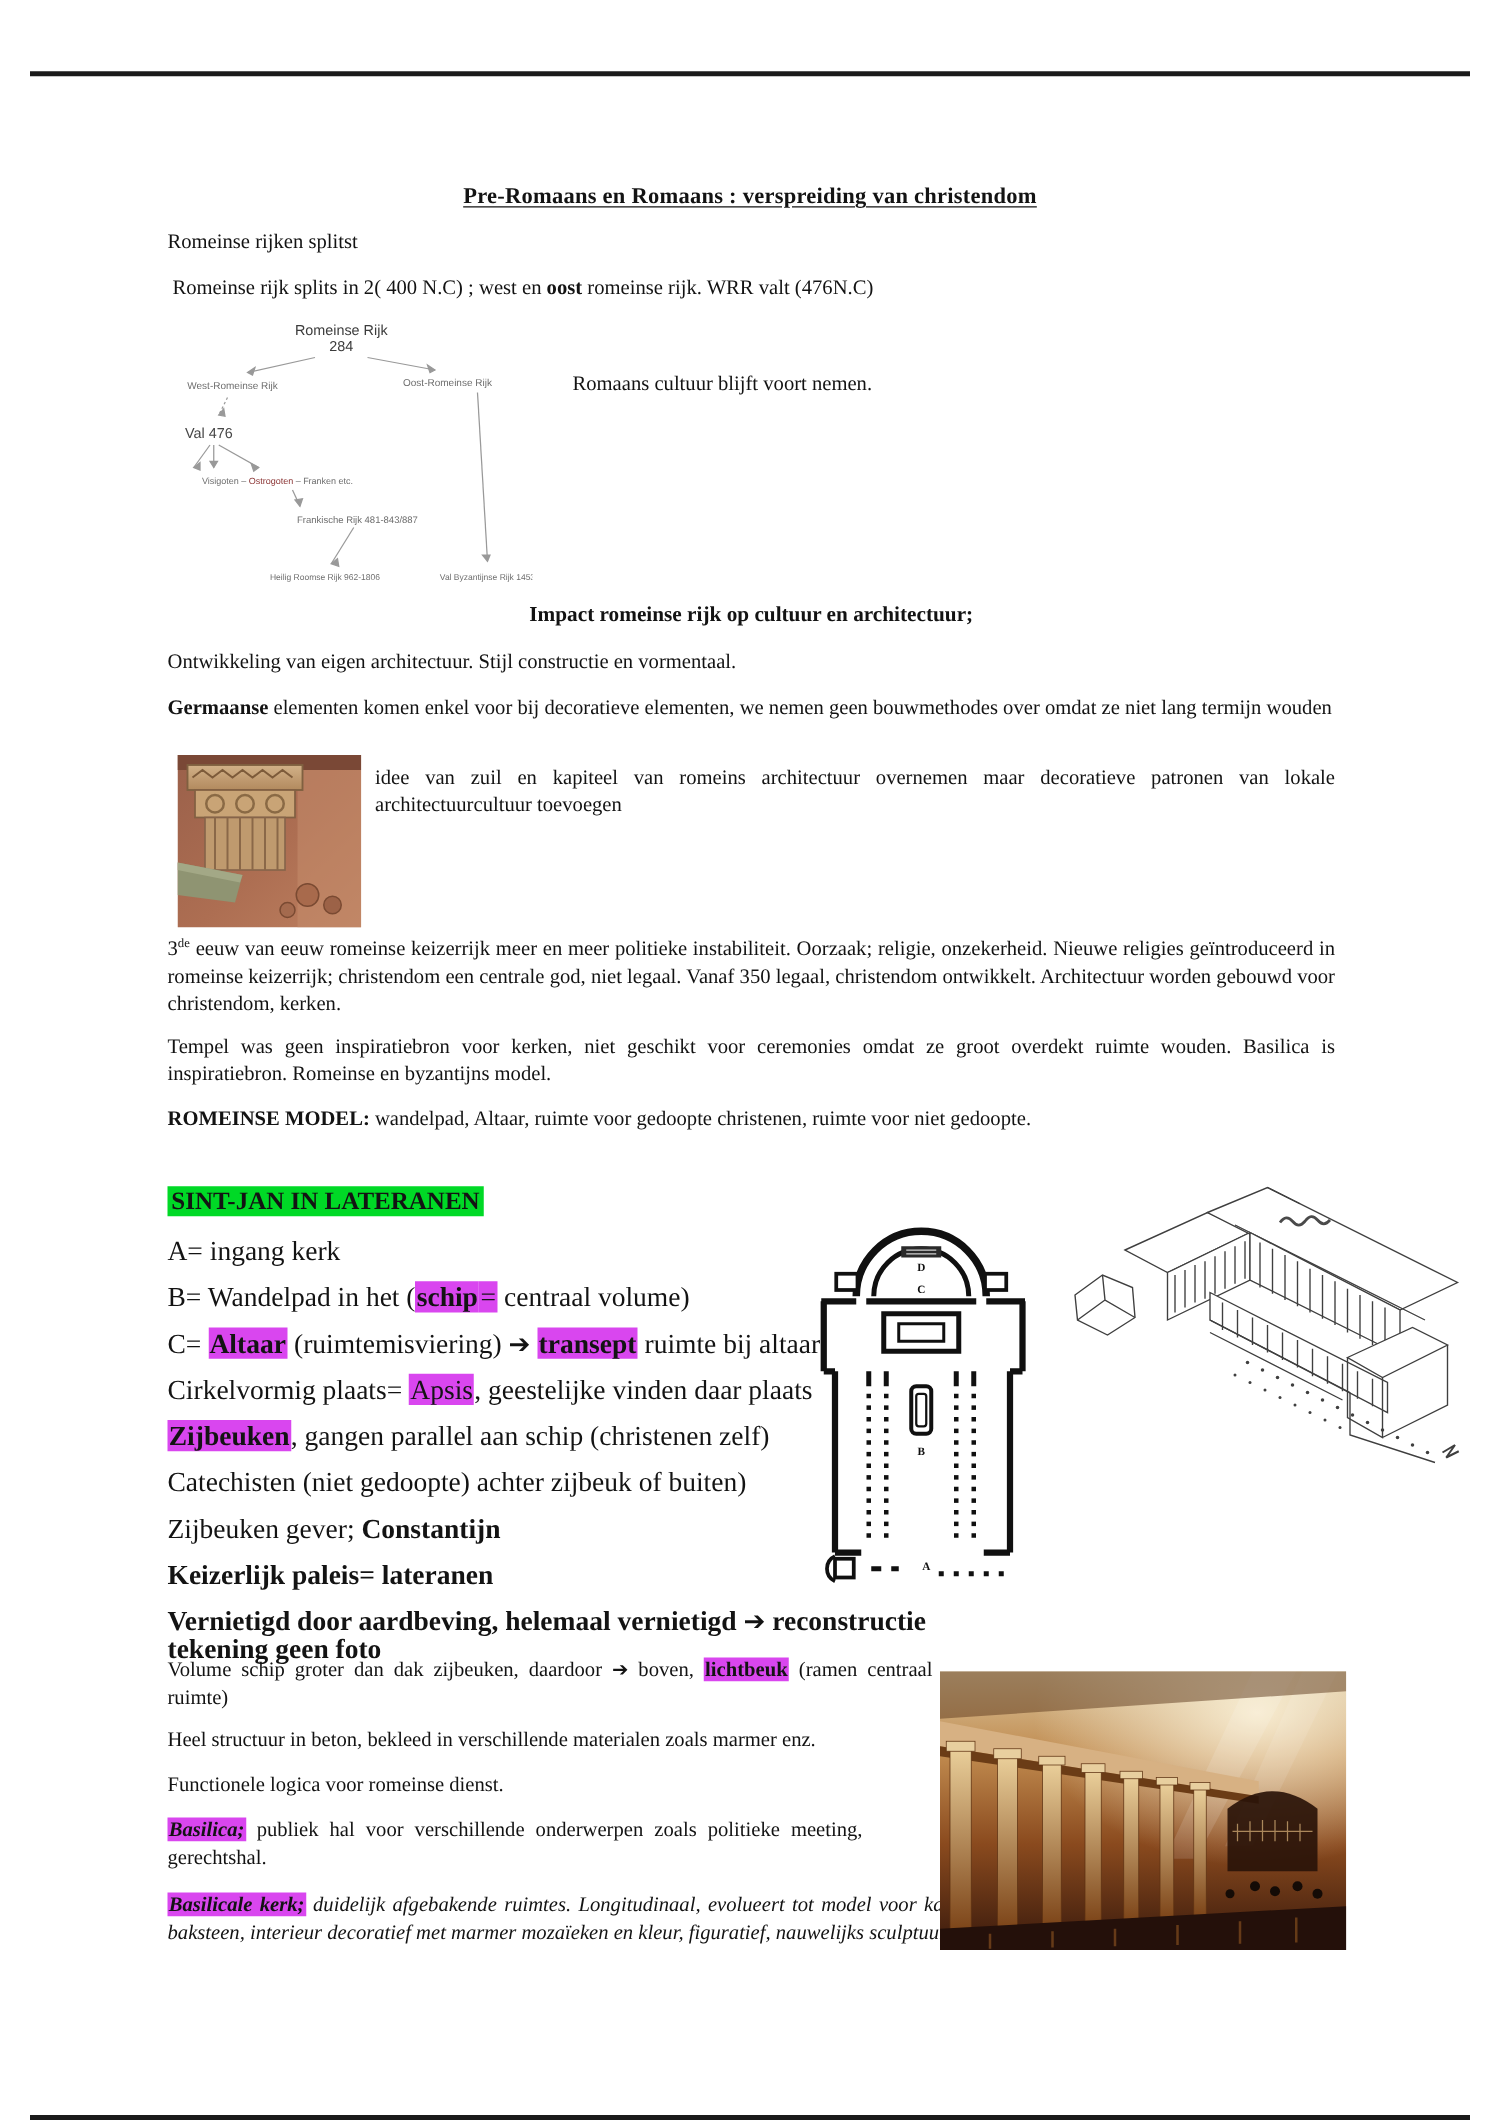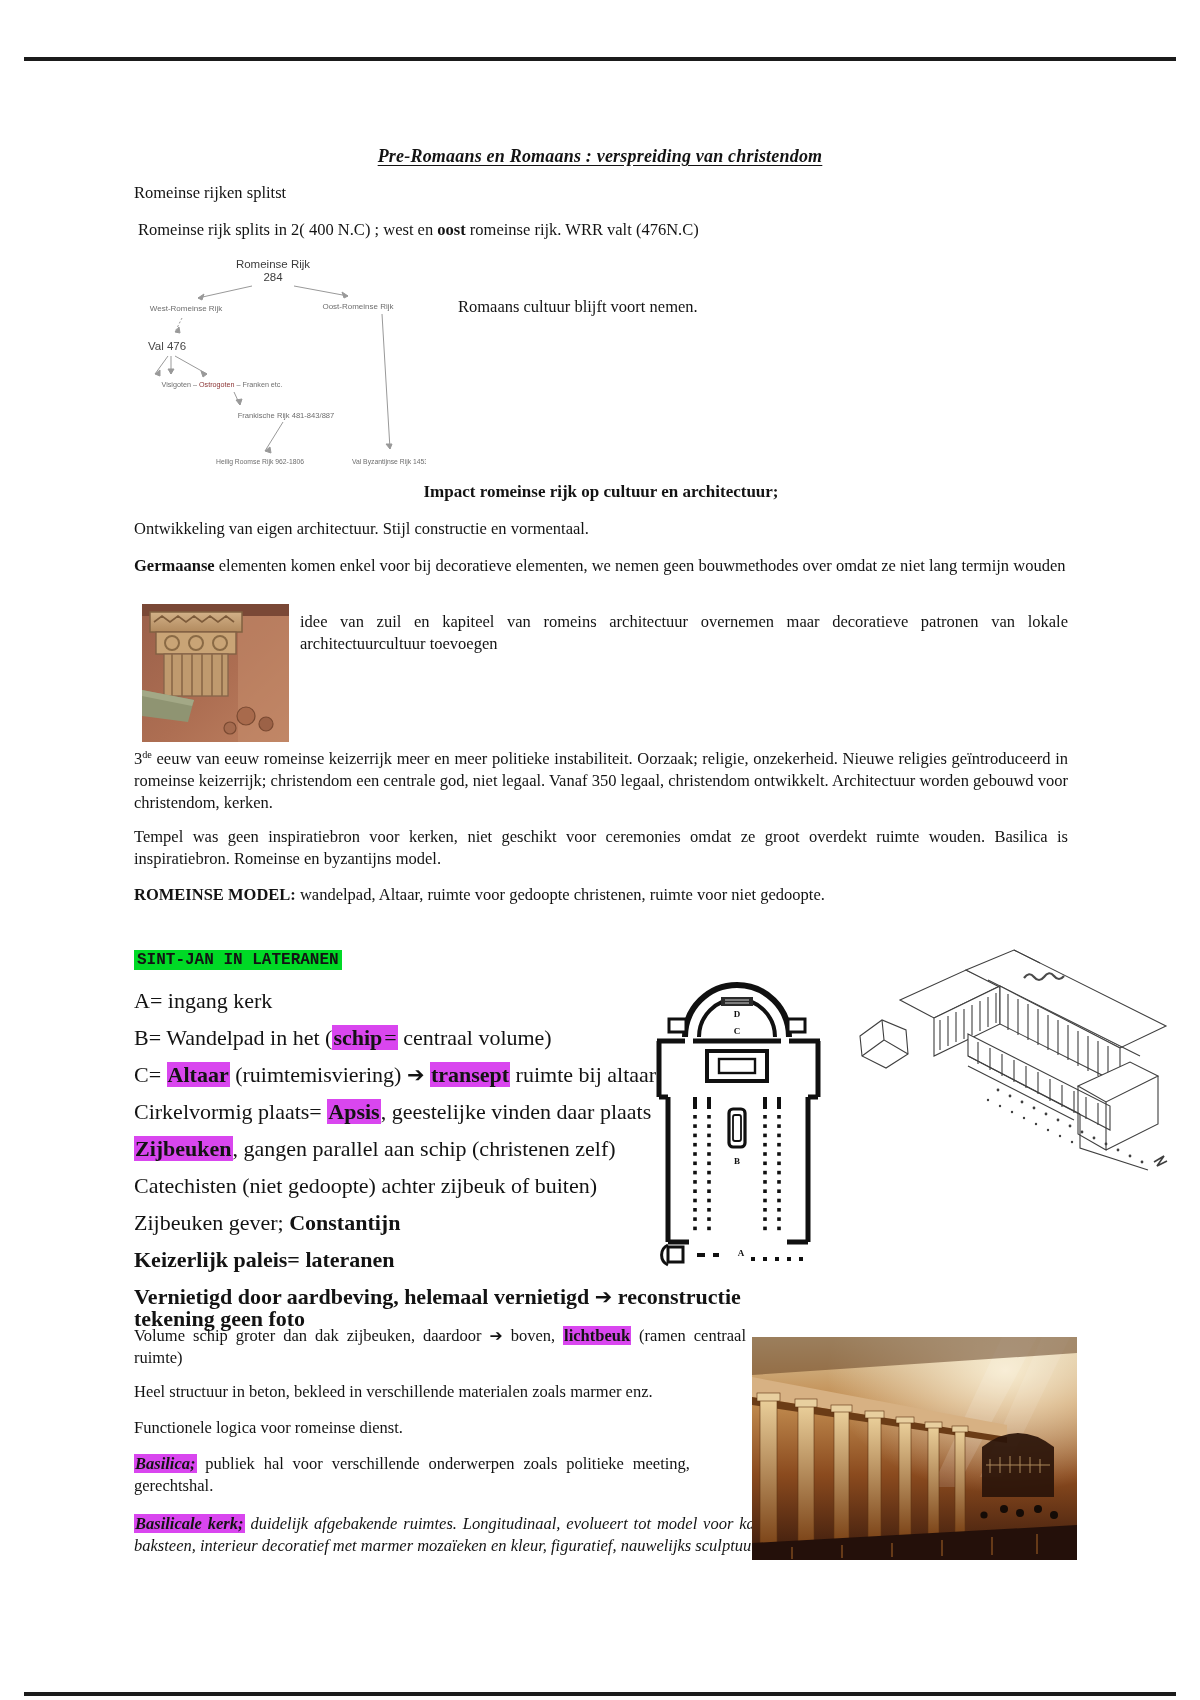--- a/index.html
+++ b/index.html
@@ -1,20 +1,20 @@
 <!DOCTYPE html>
 <html><head>
 <meta charset="utf-8">
 <style>
   html,body{margin:0;padding:0;background:#fff;}
   .page{position:relative;width:1200px;height:1700px;background:#ffffff;overflow:hidden;
         font-family:"Liberation Serif",serif;color:#131313;}
   .abs{position:absolute;}
   .rule{position:absolute;left:24px;width:1152px;height:4px;background:#1b1b1b;}
-  .title{width:1200px;text-align:center;font-size:18px;font-weight:bold;font-style:italic;
+  .title{width:1200px;text-align:center;font-size:18px;font-weight:bold;
          text-decoration:underline;text-underline-offset:3px;letter-spacing:.2px;}
   .body-text{font-size:16.5px;line-height:22px;}
   .just{text-align:justify;}
   .center-head{width:934px;text-align:center;font-weight:bold;font-size:17px;}
   .hl{background:#d946ef;padding:0 1px;}
   .hlg{background:#00d926;padding:1px 3px;font-weight:bold;}
   .sup{vertical-align:super;font-size:.62em;line-height:0;}
   .ar{font-family:"DejaVu Sans",sans-serif;font-size:.95em;}
   .list-item{font-size:22px;line-height:22px;margin-bottom:15px;}
   svg text{font-family:"Liberation Sans",sans-serif;}
@@ -105,28 +105,28 @@
     <circle cx="88" cy="124" r="6" fill="#a46a4e" stroke="#7a4a32" stroke-width="1.2"></circle>
   </svg>
 
   <div class="abs body-text just" style="top:611px;left:300px;width:768px;">idee van zuil en kapiteel van romeins architectuur overnemen maar decoratieve patronen van lokale architectuurcultuur toevoegen</div>
 
   <div class="abs body-text just" style="top:748px;left:134px;width:934px;"><span>3</span><span class="sup">de</span><span> eeuw van eeuw romeinse keizerrijk meer en meer politieke instabiliteit. Oorzaak; religie, onzekerheid. Nieuwe religies geïntroduceerd in romeinse keizerrijk; christendom een centrale god, niet legaal. Vanaf 350 legaal, christendom ontwikkelt. Architectuur worden gebouwd voor christendom, kerken.</span></div>
   <div class="abs body-text just" style="top:826px;left:134px;width:934px;">Tempel was geen inspiratiebron voor kerken, niet geschikt voor ceremonies omdat ze groot overdekt ruimte wouden. Basilica is inspiratiebron. Romeinse en byzantijns model.</div>
   <div class="abs body-text" style="top:884px;left:134px;width:934px;"><span style="font-weight: bold;">ROMEINSE MODEL:</span><span> wandelpad, Altaar, ruimte voor gedoopte christenen, ruimte voor niet gedoopte.</span></div>
 
   <div class="abs" style="top:950px;left:134px;">
-    <span class="hlg" style="font-size:16px;font-family:Liberation Mono, monospace;">SINT-JAN IN LATERANEN</span>
+    <span class="hlg" style="font-size:20px;">SINT-JAN IN LATERANEN</span>
   </div>
 
   <div class="abs" style="top:990px;left:134px;width:570px;">
     <div class="list-item"><span>A= ingang kerk</span></div>
     <div class="list-item"><span>B= Wandelpad in het (</span><span class="hl" style="font-weight: bold;">schip</span><span class="hl">=</span><span> centraal volume)</span></div>
     <div class="list-item"><span>C= </span><span class="hl" style="font-weight: bold;">Altaar</span><span> (ruimtemisviering) </span><span class="ar" style="font-weight: bold;">➔</span><span> </span><span class="hl" style="font-weight: bold;">transept</span><span> ruimte bij altaar</span></div>
-    <div class="list-item"><span>Cirkelvormig plaats= </span><span class="hl" style="font-weight: bold;">Apsis</span><span>, geestelijke vinden daar plaats</span></div>
+    <div class="list-item"><span>Cirkelvormig plaats= </span><span class="hl" style="font-weight: normal;">Apsis</span><span>, geestelijke vinden daar plaats</span></div>
     <div class="list-item"><span class="hl" style="font-weight: bold;">Zijbeuken</span><span>, gangen parallel aan schip (christenen zelf)</span></div>
     <div class="list-item"><span>Catechisten (niet gedoopte) achter zijbeuk of buiten)</span></div>
     <div class="list-item"><span>Zijbeuken gever; </span><span style="font-weight: bold; text-align: center;">Constantijn</span></div>
     <div class="list-item"><span style="font-weight: bold;">Keizerlijk paleis= lateranen</span></div>
     <div class="list-item" style="width:640px;"><span style="font-weight: bold;">Vernietigd door aardbeving, helemaal  vernietigd </span><span class="ar" style="font-weight: bold;">➔</span><span style="font-weight: bold;">  reconstructie tekening geen foto</span></div>
   </div>
 
   <svg class="abs" style="top:957px;left:655px;" width="167" height="312" viewBox="0 0 167 312">
     <g stroke="#101010" fill="none">
       <path d="M30 80 A 52 52 0 0 1 134 80" stroke-width="6"></path>

